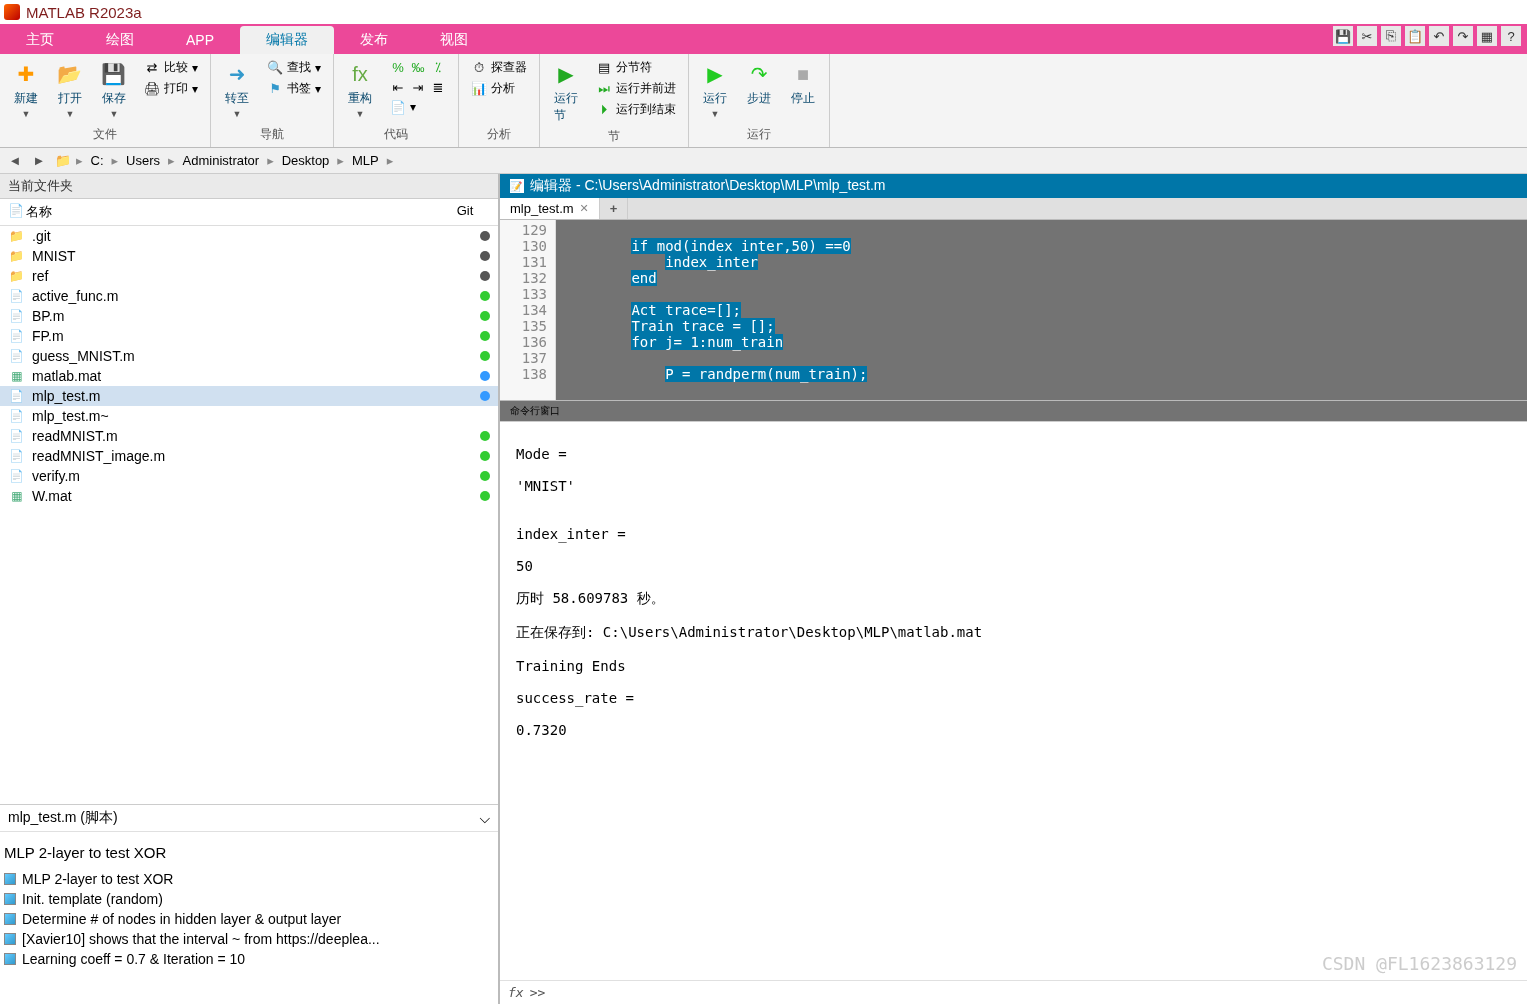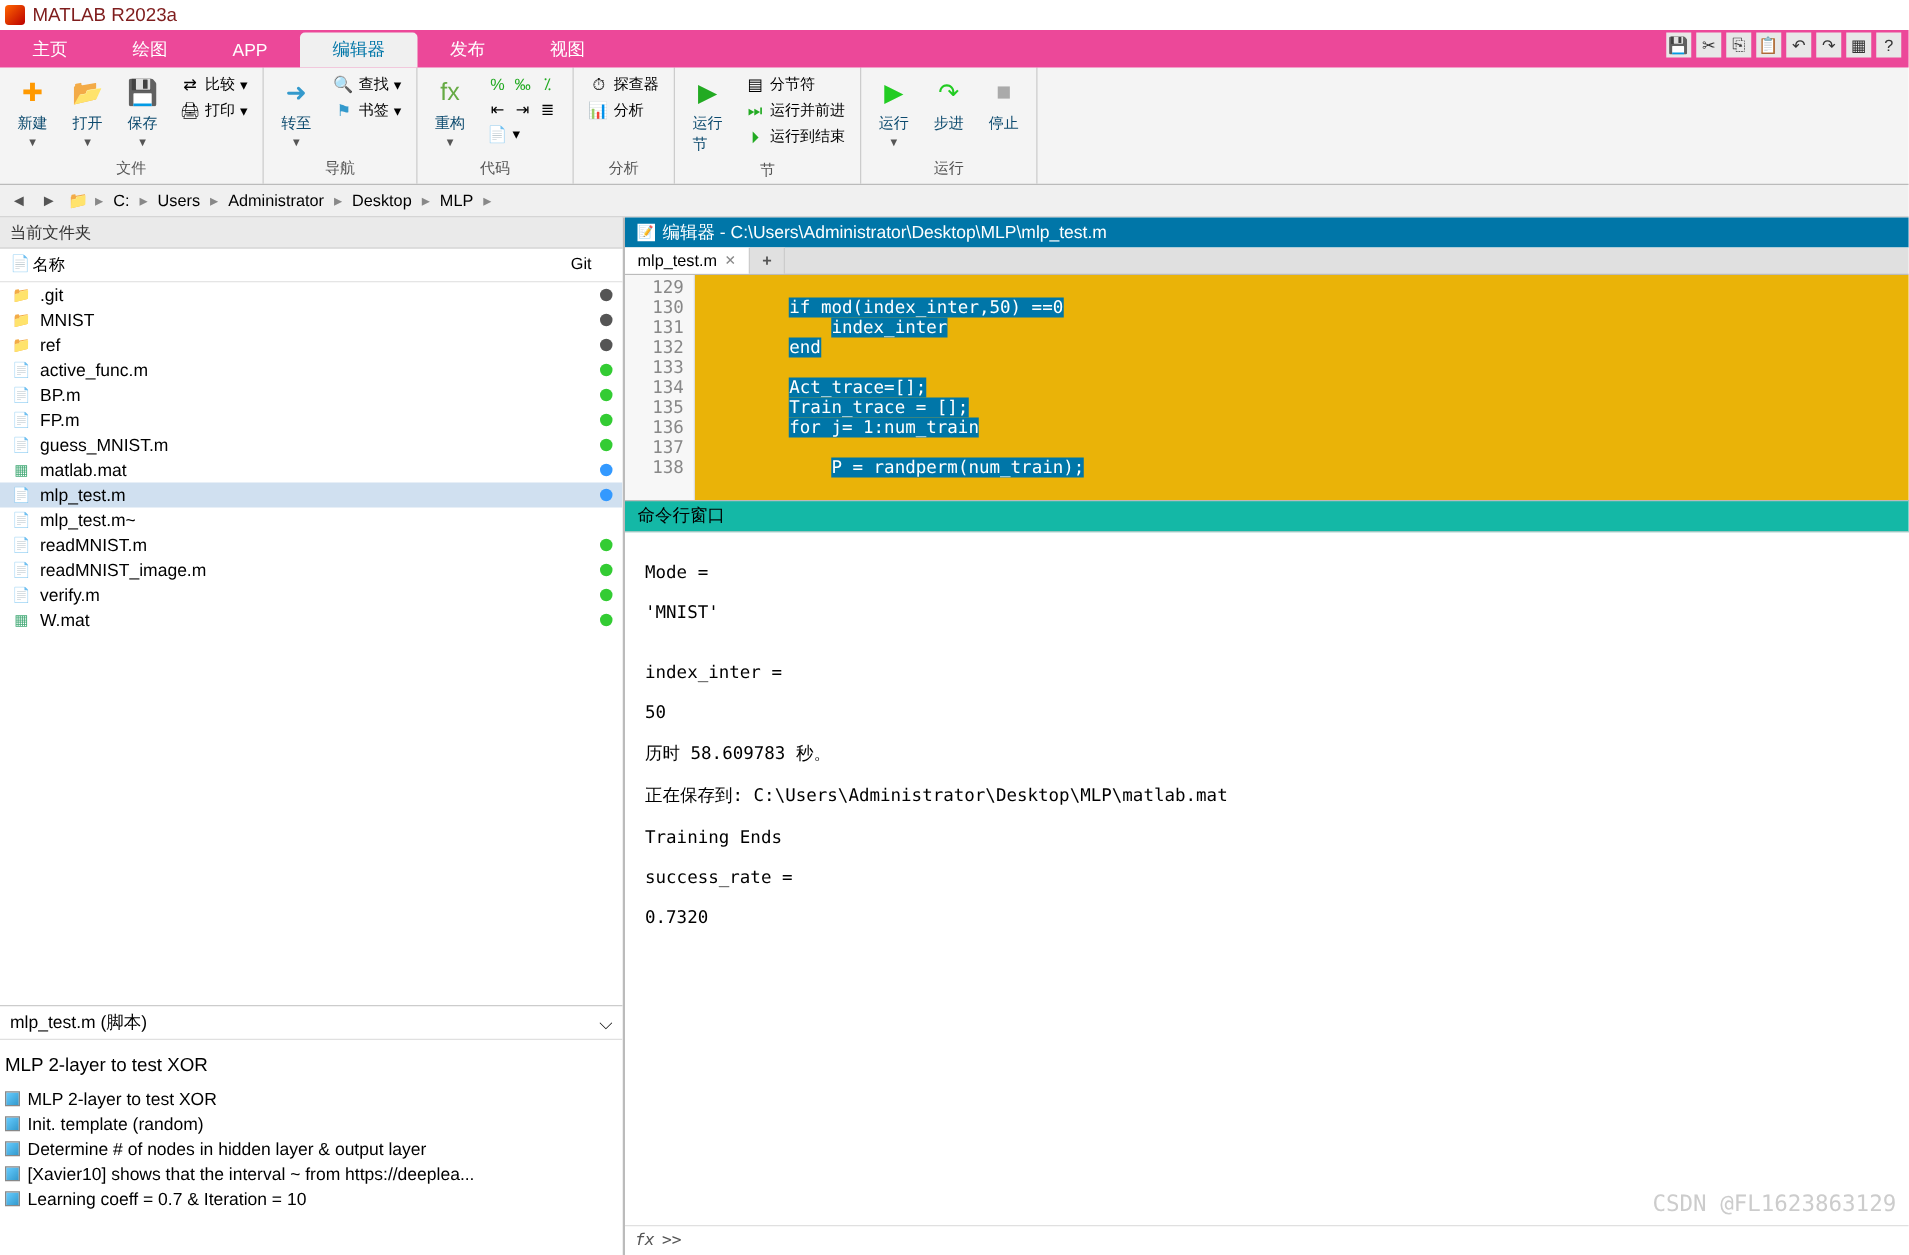--- a/index.html
+++ b/index.html
@@ -50,26 +50,26 @@
 .detaillist { padding: 8px 4px 4px 0; font-size: 14px; }
 .drow { display: flex; align-items: center; padding: 2px 4px; gap: 6px; }
 .drow .sq { width: 12px; height: 12px; border: 1px solid #888; background: linear-gradient(135deg,#6cf,#39c); }
 .rightcol { flex: 1; display: flex; flex-direction: column; }
 .edhdr { background: #0076a8; color: #fff; padding: 3px 10px; font-size: 14px; display: flex; align-items: center; gap: 6px; }
 .edhdr .eic { width: 14px; height: 14px; background: #fff; color: #0076a8; display: flex; align-items: center; justify-content: center; font-size: 10px; }
 .edtabs { display: flex; background: #e0e0e0; border-bottom: 1px solid #bbb; }
 .edtab { background: #fff; padding: 3px 10px; font-size: 13px; border-right: 1px solid #ccc; display: flex; align-items: center; gap: 6px; cursor: pointer; }
 .edtab .x { color: #888; font-size: 11px; cursor: pointer; }
 .edtab.plus { background: #e0e0e0; font-weight: bold; color: #555; }
-.editor { flex: 0 0 180px; display: flex; background: #eab308; overflow: hidden; font-family: Consolas, monospace; font-size: 14px; }
+.editor { flex: 0 0 180px; display: flex; background: #737373; overflow: hidden; font-family: Consolas, monospace; font-size: 14px; }
 .gutter { width: 56px; text-align: right; padding: 2px 8px 2px 0; color: #888; background: #f7f7f7; border-right: 1px solid #ddd; }
 .codecol { flex: 1; padding: 2px 0; }
 .codeline { padding: 0 8px; white-space: pre; }
 .codeline .sel { background: #0076a8; color: #fff; }
-.cmdhdr { background: #14b8a6; border-top: 1px solid #bbb; border-bottom: 1px solid #ccc; padding: 3px 10px; font-size: 14px; font-family: Liberation Mono, monospace; }
+.cmdhdr { background: #737373; border-top: 1px solid #bbb; border-bottom: 1px solid #ccc; padding: 3px 10px; font-size: 10px; font-family: Liberation Mono, monospace; }
 .cmdwin { flex: 1; background: #fff; padding: 8px 16px; font-family: Consolas, monospace; font-size: 14px; white-space: pre-line; overflow: auto; position: relative; }
 .cmdprompt { display: flex; align-items: center; gap: 6px; padding: 4px 8px; border-top: 1px solid #e0e0e0; font-family: Consolas, monospace; font-style: italic; color: #555; }
 .watermark { position: absolute; right: 10px; bottom: 6px; color: #ccc; font-size: 18px; }
 </style>
 </head>
 <body>
 
 <div class="titlebar">
   <span class="logo"></span>
   <span>MATLAB R2023a</span>

